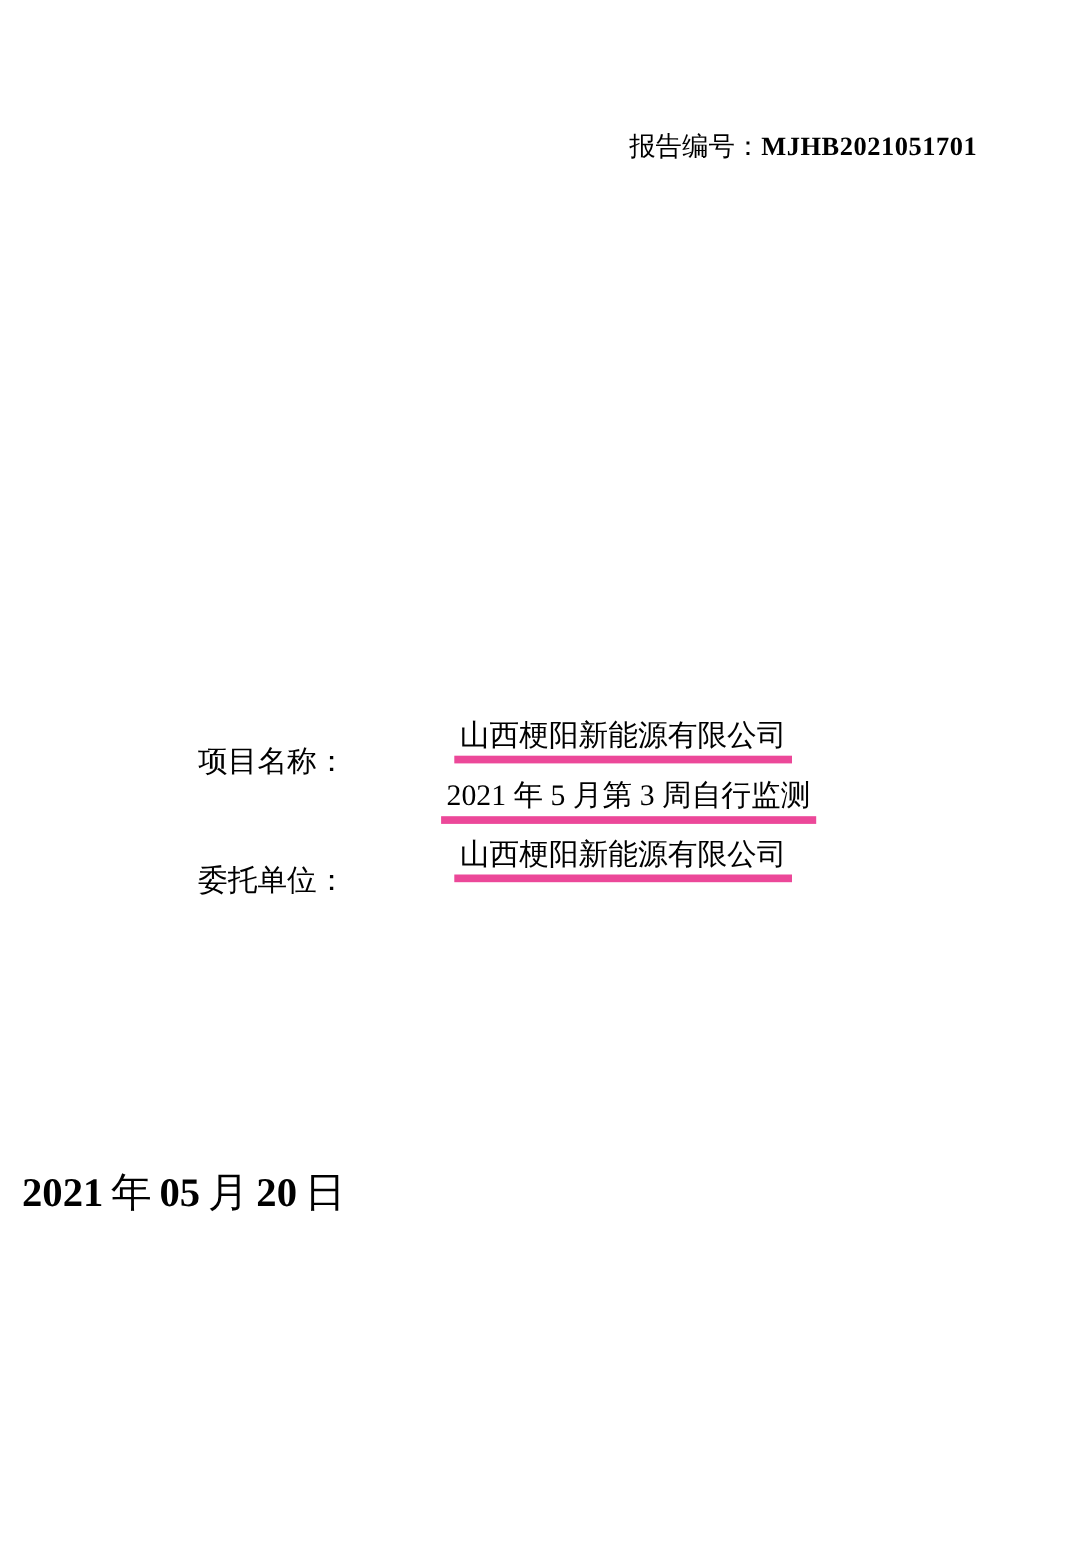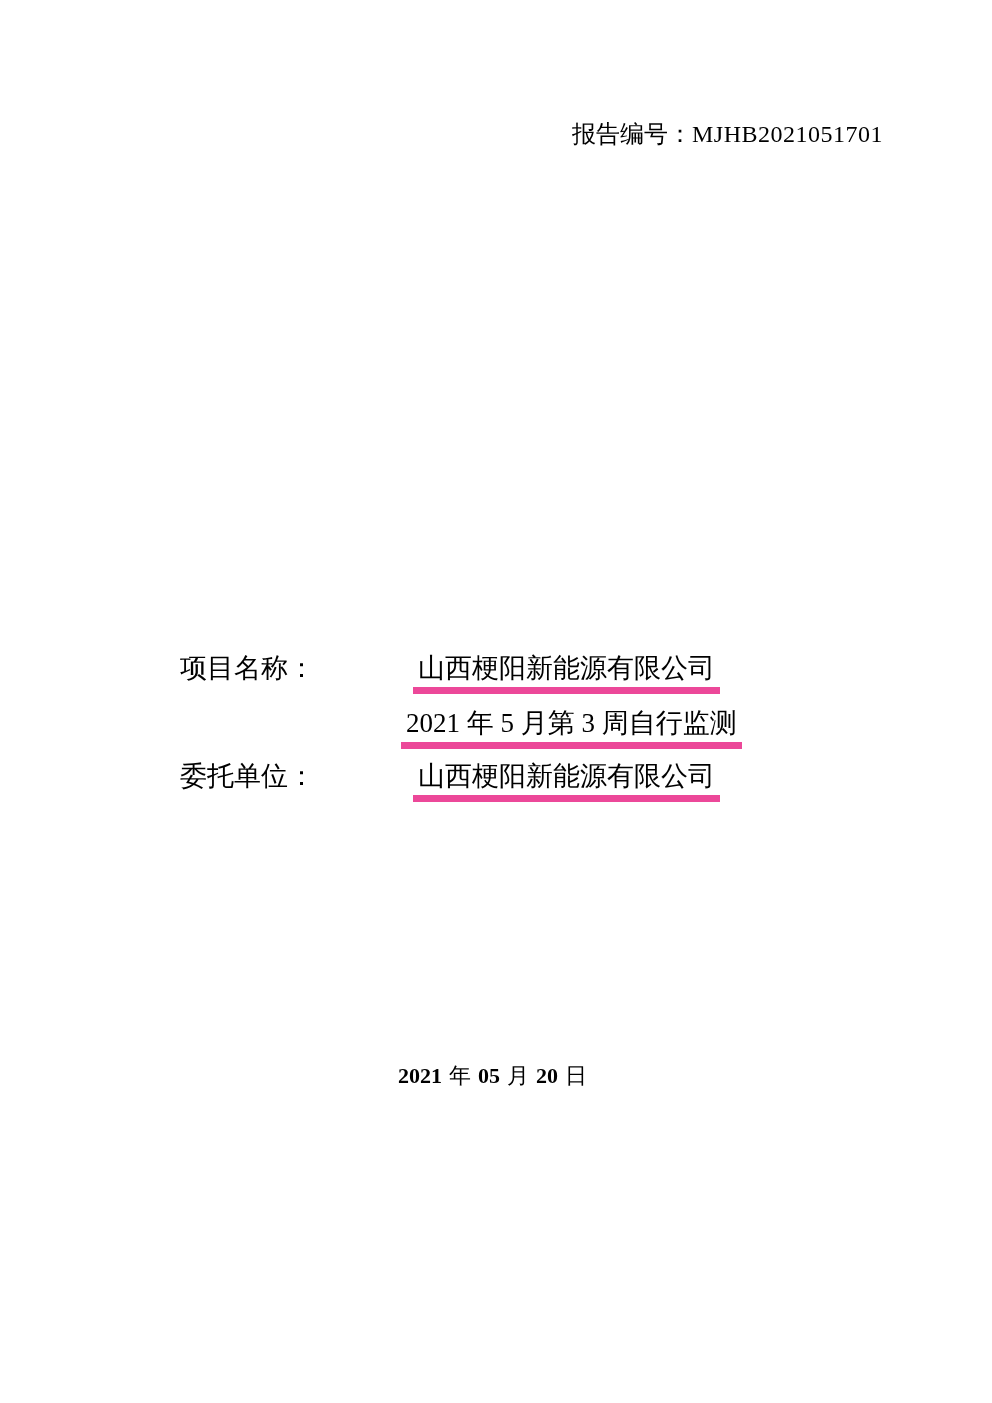--- a/index.html
+++ b/index.html
@@ -24,21 +24,21 @@
     left: 572px;
     font-size: 24px;
     line-height: 1.2;
     white-space: nowrap;
   }
   .rn-label {
     font-weight: normal;
     text-align: center;
   }
   .rn-value {
-    font-weight: normal;
+    font-weight: bold;
     letter-spacing: 0.5px;
   }
   
   .title {
     position: absolute;
     top: 320px;
     left: 252px;
     margin: 0;
     font-size: 74px;
     font-weight: normal;
@@ -46,20 +46,21 @@
     line-height: 1;
     white-space: nowrap;
   }
   
   .field-label {
     position: absolute;
     left: 180px;
     font-size: 27px;
     line-height: 1.2;
     white-space: nowrap;
+    margin-top: 24px;
   }
   .field-value {
     position: absolute;
     font-size: 27px;
     line-height: 1.2;
     white-space: nowrap;
     border-bottom: 7px solid #ec4899;
     padding: 0 5px 3px 5px;
   }
   .lbl-project { top: 652px; }
@@ -76,24 +77,25 @@
     text-align: center;
     font-size: 27px;
     line-height: 1.2;
     white-space: nowrap;
   }
   .footer-date {
     position: absolute;
     top: 1063px;
     left: 0;
     right: 0;
-    text-align: center;
-    font-size: 22px;
+    text-align: left;
+    font-size: 37px;
     line-height: 1.2;
     white-space: nowrap;
+    padding-left: 20px;
   }
   .footer-date .num {
     font-weight: bold;
   }
   .footer-date .unit {
     font-weight: normal;
     margin: 0 7px;
   }
 </style>
 </head>

